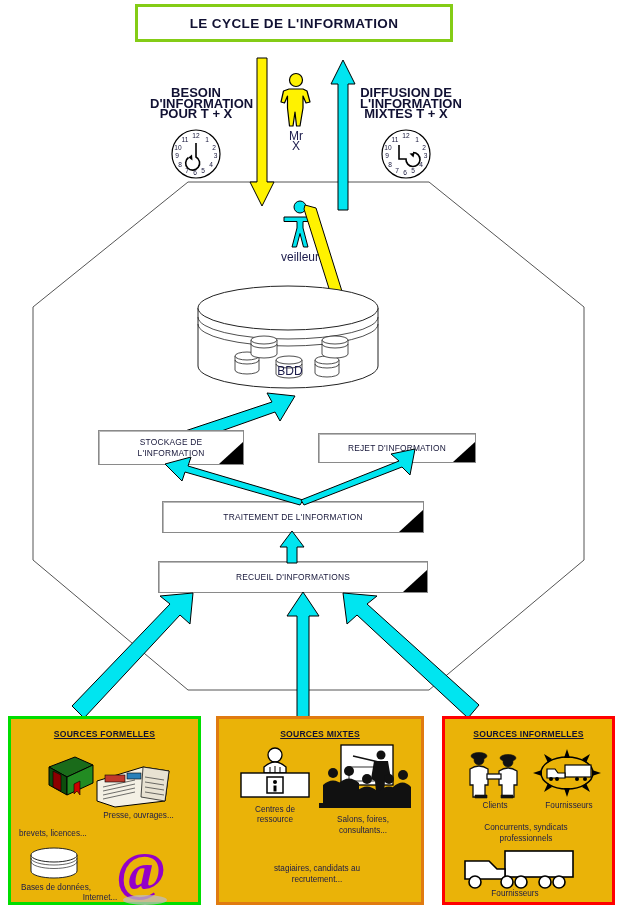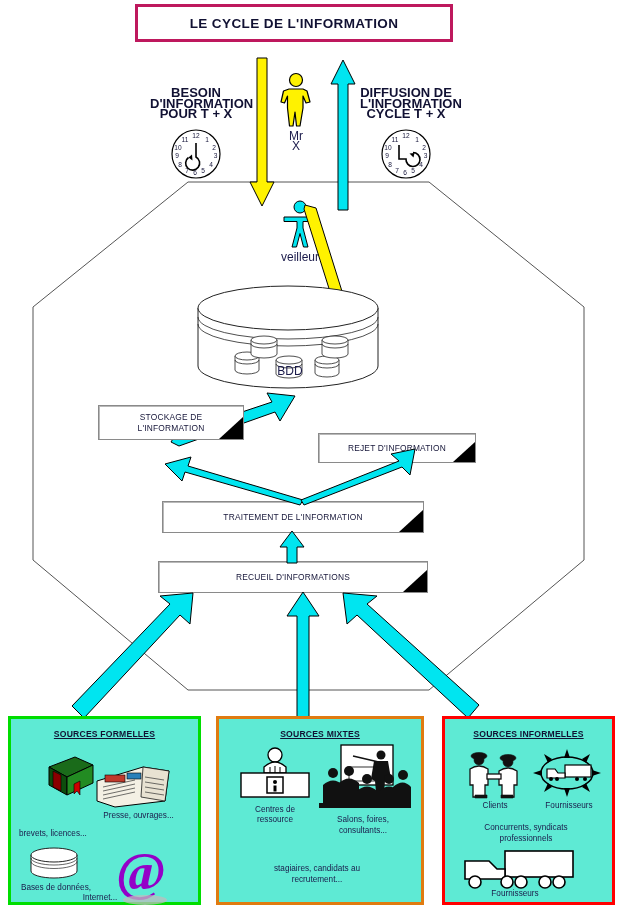--- a/index.html
+++ b/index.html
@@ -2,39 +2,39 @@
 <html><head>
 <meta charset="utf-8">
 <style>
   html,body{margin:0;padding:0;background:#ffffff;}
   body{width:617px;height:905px;position:relative;overflow:hidden;
        font-family:"Liberation Sans","DejaVu Sans",sans-serif;color:#1a1a3a;}
   .abs{position:absolute;}
   .nosel{user-select:none;}
 
   
-  #title-box{left:135px;top:4px;width:312px;height:32px;border:3px solid #be185d;
+  #title-box{left:135px;top:4px;width:312px;height:32px;border:3px solid #84cc16;
     background:#fff;display:flex;align-items:center;justify-content:center;}
   #title-box span{font-size:13.5px;font-weight:bold;letter-spacing:.4px;color:#111133;}
 
   
   #octagon{left:33px;top:182px;width:551px;height:508px;}
 
   
   .lbl{font-size:12px;line-height:10px;text-align:center;color:#1a1a4a;}
   .lbl-b{font-size:13px;line-height:10.5px;text-align:center;font-weight:bold;color:#111133;}
 
   
   .pbox{background:#fff;border:1px solid #8a8a8a;box-shadow:1px 1px 0 #b9b9b9 inset;
         display:flex;align-items:center;justify-content:center;}
   .pbox .ptxt{font-size:8.4px;line-height:11px;text-align:center;color:#151538;letter-spacing:.2px;}
   .corner{position:absolute;right:0;bottom:0;width:0;height:0;}
 
   
-  .sbox{background:#5eead4;}
+  .sbox{background:#eab308;}
   .sbox .stitle{font-size:8.6px;font-weight:bold;text-decoration:underline;
         text-align:center;color:#111133;letter-spacing:.2px;}
   .scap{font-size:8.2px;line-height:10.5px;text-align:center;color:#1a1a4a;}
 
   svg{display:block;overflow:visible;}
 </style>
 </head>
 <body>
 
 <svg class="abs" id="octagon" width="551" height="508" viewBox="0 0 551 508">
@@ -66,21 +66,21 @@
       <text x="9" y="23">10</text>
       <text x="16" y="14.5">11</text>
   </g>
   <path d="M27,16 L27,30 A7,7 0 1,1 19.5,30.5" fill="none" stroke="#000" stroke-width="1.6"></path>
   <polygon points="19.5,30.5 23,27.5 23.5,33.5" fill="#000"></polygon>
 </svg>
 
 <div class="abs nosel lbl-b" style="left:360px;top:88px;width:92px;">
   <div>DIFFUSION DE</div>
   <div>L'INFORMATION</div>
-  <div>CYCLE T + X</div>
+  <div>MIXTES T + X</div>
 </div>
 <svg class="abs" style="left:379px;top:127px;" width="54" height="54" viewBox="0 0 54 54">
   <circle cx="27" cy="27" r="24" fill="#fff" stroke="#000" stroke-width="1.2"></circle>
   <g font-size="6.6" font-family="Liberation Sans, sans-serif" text-anchor="middle" fill="#15153a">
     <text x="27" y="11">12</text>
       <text x="38" y="14.5">1</text>
       <text x="45" y="23">2</text>
     <text x="46.5" y="31">3</text>
       <text x="42" y="40">4</text>
       <text x="34" y="46">5</text>
@@ -161,21 +161,21 @@
   </g>
 </svg>
 <div class="abs nosel lbl" style="left:272px;top:366px;width:36px;">
   <span>BDD</span>
 </div>
 
 <svg class="abs" style="left:168px;top:390px;" width="132" height="56" viewBox="0 0 132 56">
   <polygon points="3,52 8,44 104,12 99,3 127,6 112,31 107,22 11,56" fill="#00E5F0" stroke="#000" stroke-width="1"></polygon>
 </svg>
 
-<div class="abs pbox" id="box-stockage" style="left:98px;top:405px;width:144px;height:33px;">
+<div class="abs pbox" id="box-stockage" style="left:98px;top:430px;width:144px;height:33px;">
   <div class="ptxt">
     <div>STOCKAGE DE</div>
     <div>L'INFORMATION</div>
   </div>
   <div class="corner" style="border-left:24px solid transparent;border-bottom:22px solid #000;"></div>
 </div>
 
 <div class="abs pbox" id="box-rejet" style="left:318px;top:433px;width:156px;height:28px;">
   <div class="ptxt">REJET D'INFORMATION</div>
   <div class="corner" style="border-left:22px solid transparent;border-bottom:20px solid #000;"></div>

